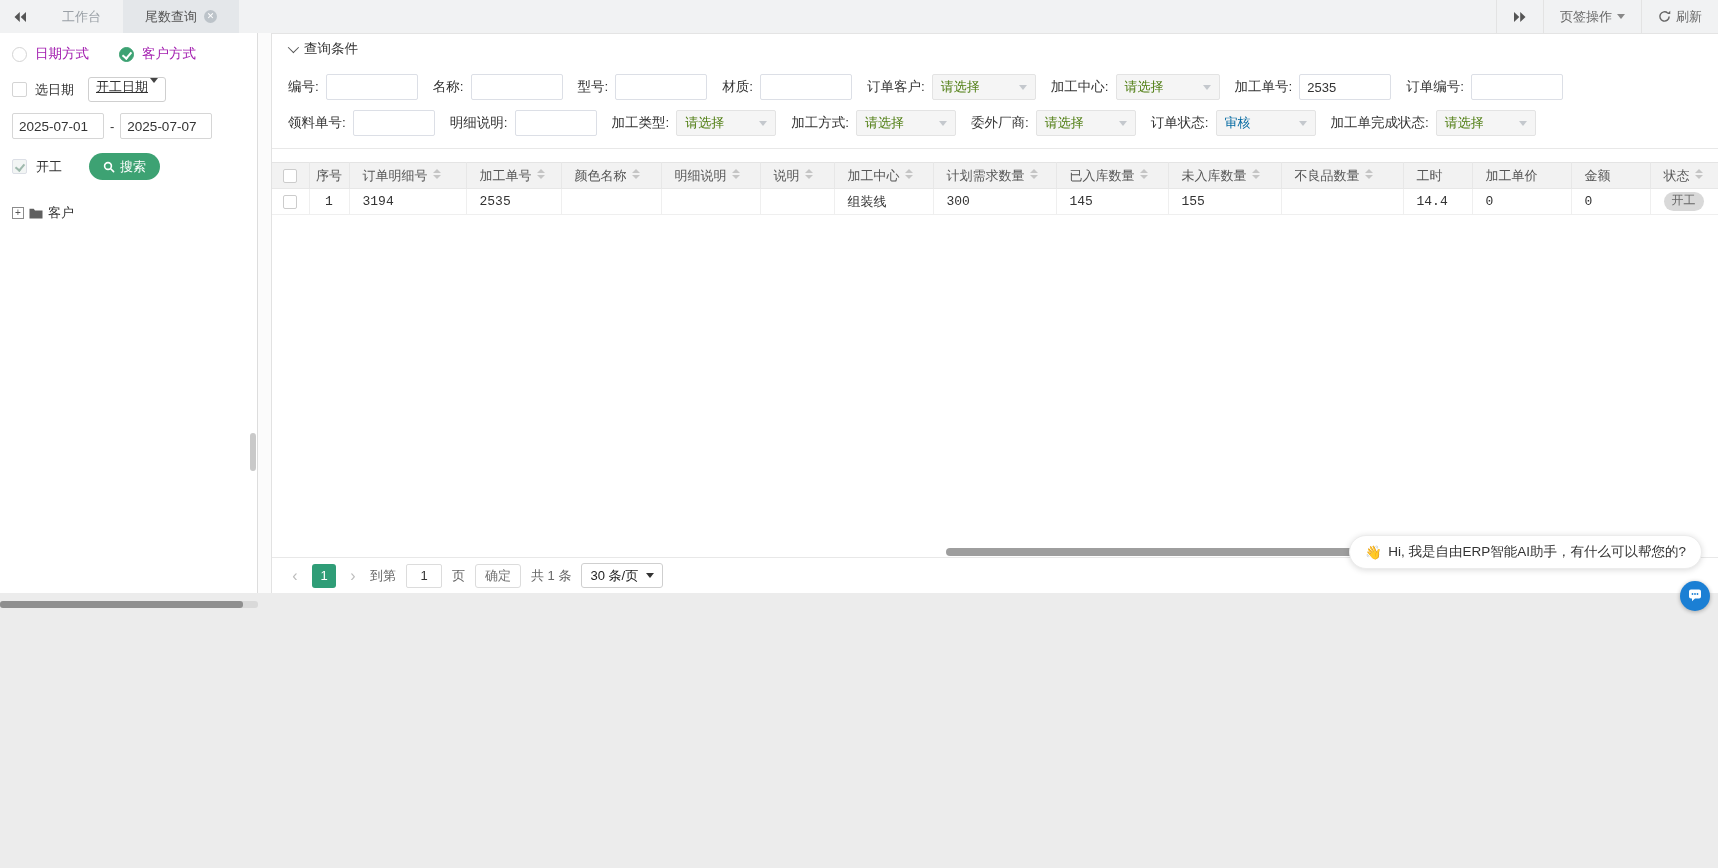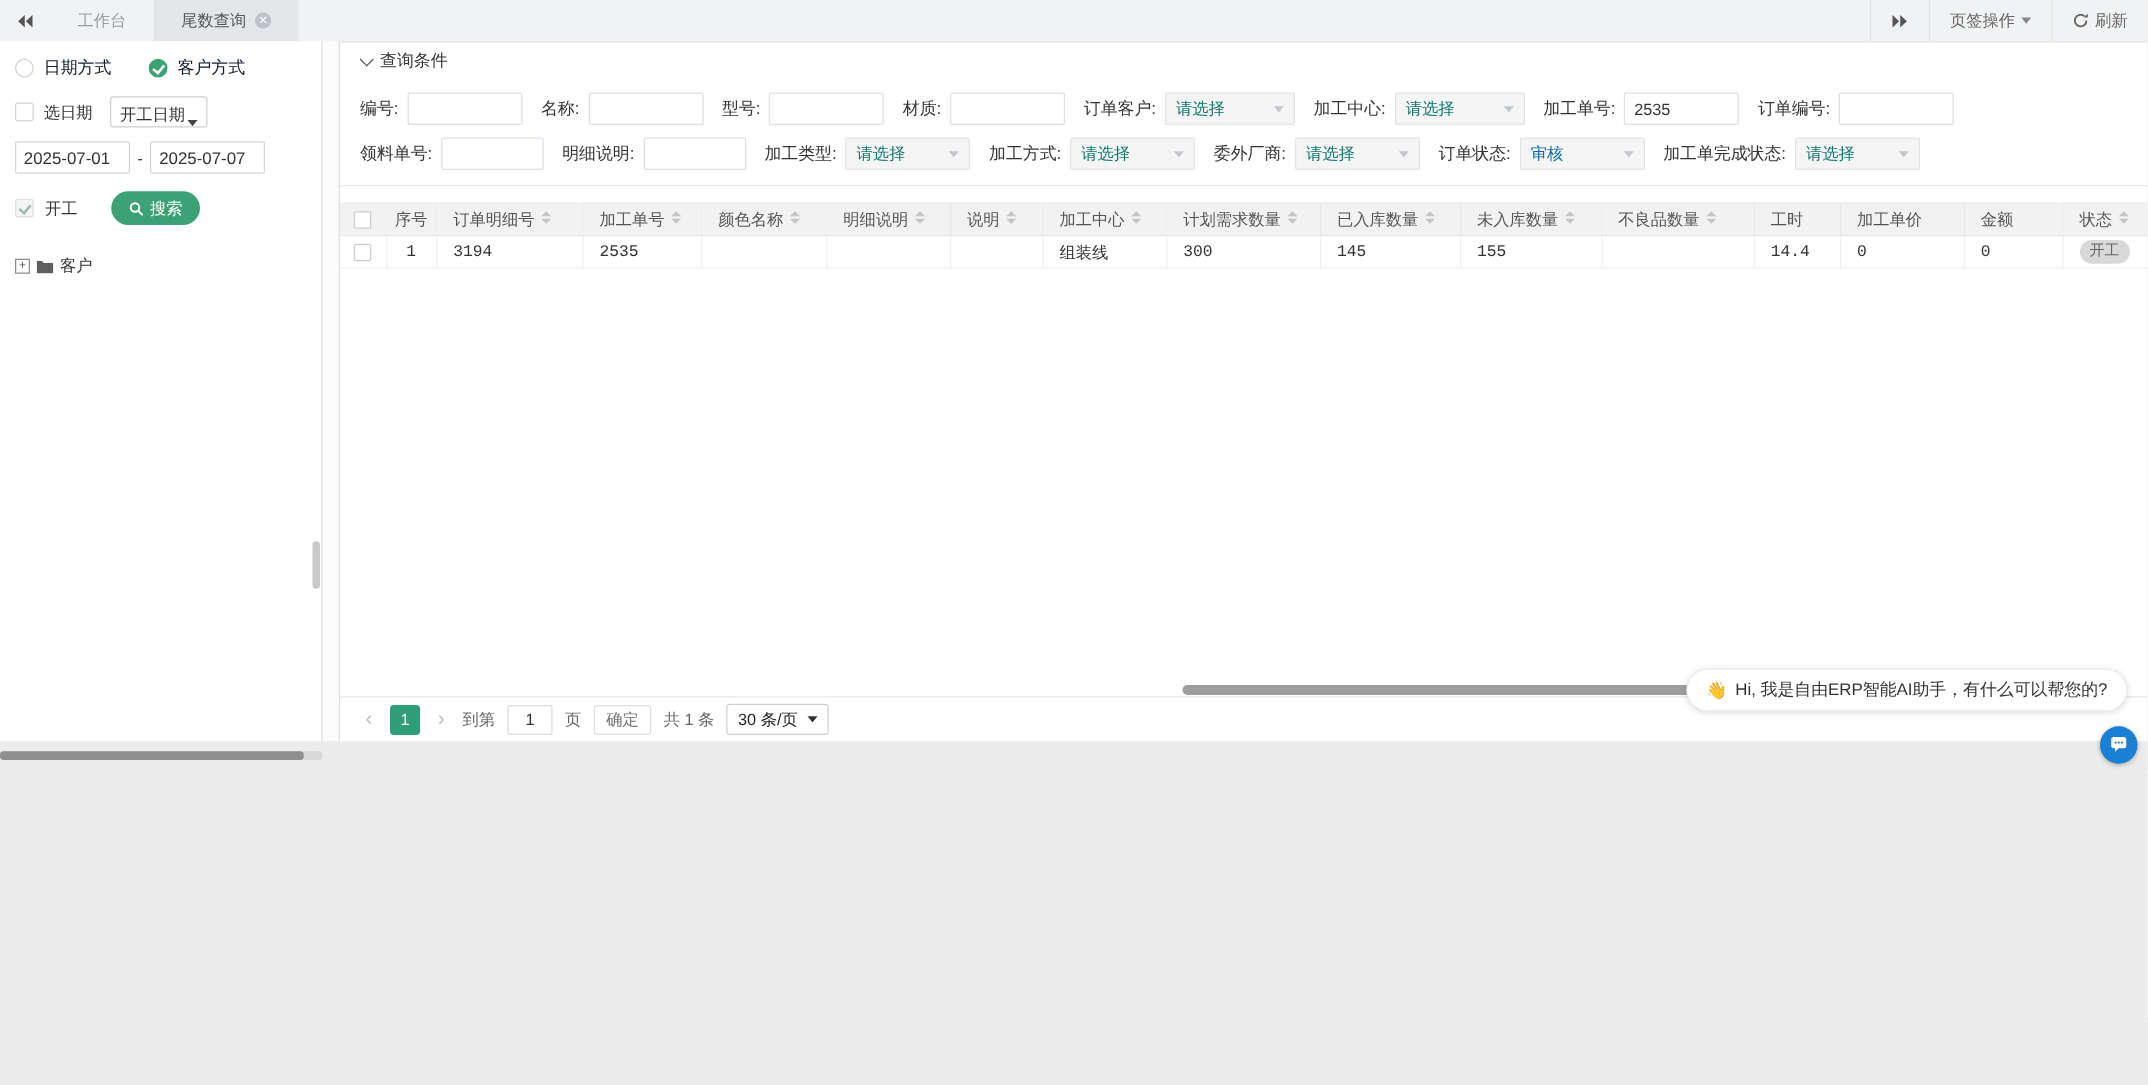--- a/index.html
+++ b/index.html
@@ -20,26 +20,26 @@
   
   .body { flex:1 1 auto; display:flex; min-height:0; }
 
   
   .sidebar { width:258px; flex:0 0 258px; background:#fff; border-right:1px solid #ddd; position:relative; padding:6px 12px 0 12px; }
   .side-row { display:flex; align-items:center; }
   .radio-row { margin-top:6px; gap:8px; }
   .radio { width:15px; height:15px; border:1px solid #d4d4d4; border-radius:50%; background:#fff; display:inline-block; }
   .radio.checked { background:#3da273; border-color:#3da273; position:relative; }
   .radio.checked::after { content:""; position:absolute; left:4px; top:2.5px; width:4px; height:7px; border:solid #fff; border-width:0 2px 2px 0; transform:rotate(40deg); }
-  .radio-label { margin-right:22px; color:#0f172a; font-size:13.5px; }
+  .radio-label { margin-right:22px; color:#a21caf; font-size:13.5px; }
   .checkbox { width:15px; height:15px; border:1px solid #d4d4d4; border-radius:2px; background:#fff; display:inline-block; }
   .checkbox.disabled-checked { background:#f2f5f4; border-color:#dcdfe6; position:relative; }
   .checkbox.disabled-checked::after { content:""; position:absolute; left:4px; top:2px; width:4px; height:7px; border:solid #9fb9ad; border-width:0 2px 2px 0; transform:rotate(40deg); }
   .row-seldate { margin-top:14px; gap:8px; }
-  .side-select { margin-left:6px; width:78px; height:25px; border:1px solid #cfcfcf; border-radius:3px; background:#fff; display:inline-flex; align-items:flex-end; justify-content:space-between; padding:0 7px; font-size:13px; color:#333; cursor:pointer; }
+  .side-select { margin-left:6px; width:78px; height:25px; border:1px solid #cfcfcf; border-radius:3px; background:#fff; display:inline-flex; align-items:flex-start; justify-content:space-between; padding:0 7px; font-size:13px; color:#333; cursor:pointer;text-decoration:underline; }
   .side-select .caret-dark { width:0; height:0; border-left:4px solid transparent; border-right:4px solid transparent; border-top:5px solid #444; }
   .row-dates { margin-top:11px; gap:6px; }
   .date-input { width:92px; height:26px; border:1px solid #d6d6d6; border-radius:2px; padding:0 6px; font-size:13.5px; color:#333; font-family:inherit; }
   .row-start { margin-top:14px; gap:9px; }
   .btn-search { margin-left:18px; height:27px; padding:0 14px; background:#3da273; border:none; border-radius:14px; color:#fff; font-size:13px; display:inline-flex; align-items:center; gap:5px; cursor:pointer; font-family:inherit; }
   .row-tree { margin-top:24px; gap:5px; }
   .plus-box { width:12px; height:12px; border:1px solid #8c8c8c; font-size:10px; line-height:10px; text-align:center; color:#555; display:inline-block; background:#fff; }
   .side-vscroll { position:absolute; right:1px; top:400px; width:6px; height:38px; background:#c9c9c9; border-radius:3px; }
 
   
@@ -48,21 +48,21 @@
   
   .main { flex:1 1 auto; background:#fff; border-left:1px solid #e2e2e2; border-top:1px solid #e4e4e4; display:flex; flex-direction:column; min-width:0; position:relative; }
   .query-panel { padding:0 0 12px 16px; border-bottom:1px solid #e8e8e8; }
   .query-header { height:30px; display:flex; align-items:center; gap:8px; font-size:13.5px; color:#333; cursor:pointer; }
   .chev-down { width:8px; height:8px; border-right:1.6px solid #555; border-bottom:1.6px solid #555; transform:rotate(45deg) translateY(-2px); display:inline-block; }
   .filter-row { display:flex; align-items:center; margin-top:10px; flex-wrap:nowrap; }
   .field { display:flex; align-items:center; margin-right:15px; white-space:nowrap; }
   .field label { margin-right:7px; color:#333; font-size:13.5px; }
   .f-input { width:92px; height:26px; border:1px solid #dcdfe6; border-radius:2px; padding:0 7px; font-size:13px; color:#333; font-family:inherit; background:#fff; }
   .f-input.sm { width:82px; }
-  .f-select { width:104px; height:26px; border:1px solid #e3e3e3; border-radius:2px; background:#f5f5f5; display:inline-flex; align-items:center; justify-content:space-between; padding:0 8px; color:#0f766e; font-size:13px; cursor:pointer; }
+  .f-select { width:104px; height:26px; border:1px solid #e3e3e3; border-radius:2px; background:#f5f5f5; display:inline-flex; align-items:center; justify-content:space-between; padding:0 8px; color:#4d7c0f; font-size:13px; cursor:pointer; }
   .f-select.sm { width:100px; }
   .f-select .caret-lt { width:0; height:0; border-left:4.5px solid transparent; border-right:4.5px solid transparent; border-top:5.5px solid #c4c8cd; }
   .f-select.has-value { color:#0369a1; }
 
   
   .toolbar { padding:13px 0 0 16px; display:flex; align-items:center; gap:9px; }
   .btn-outline { height:28px; padding:0 13px; border:1px solid #26a69a; color:#26a69a; background:#fff; border-radius:15px; display:inline-flex; align-items:center; gap:6px; font-size:13px; cursor:pointer; font-family:inherit; }
   .btn-blue { height:28px; padding:0 12px; border:none; background:#4498f0; color:#fff; border-radius:3px; display:inline-flex; align-items:center; gap:6px; font-size:13px; cursor:pointer; font-family:inherit; }
   .caret-teal { width:0; height:0; border-left:4px solid transparent; border-right:4px solid transparent; border-top:5px solid #26a69a; }
 

